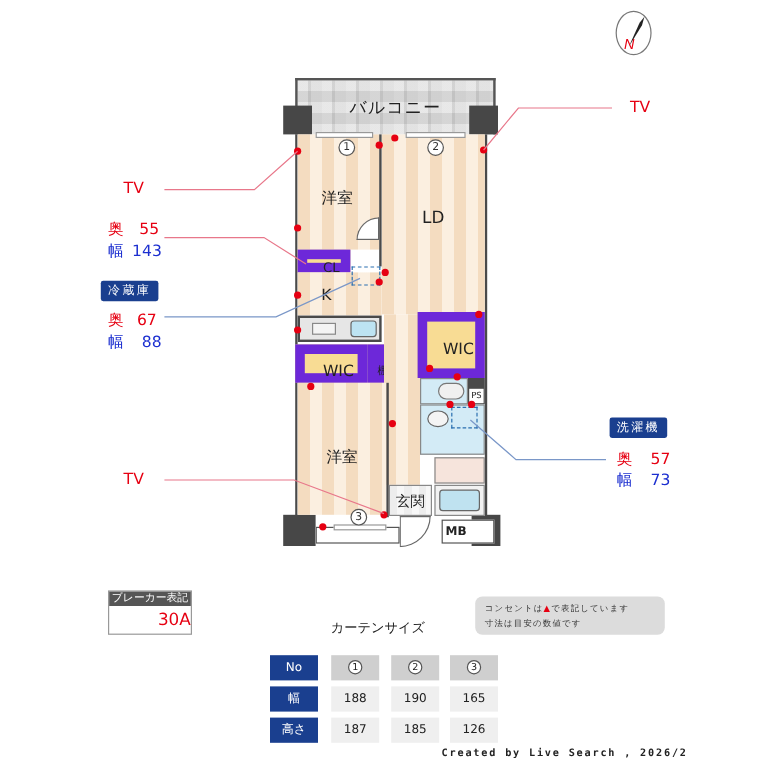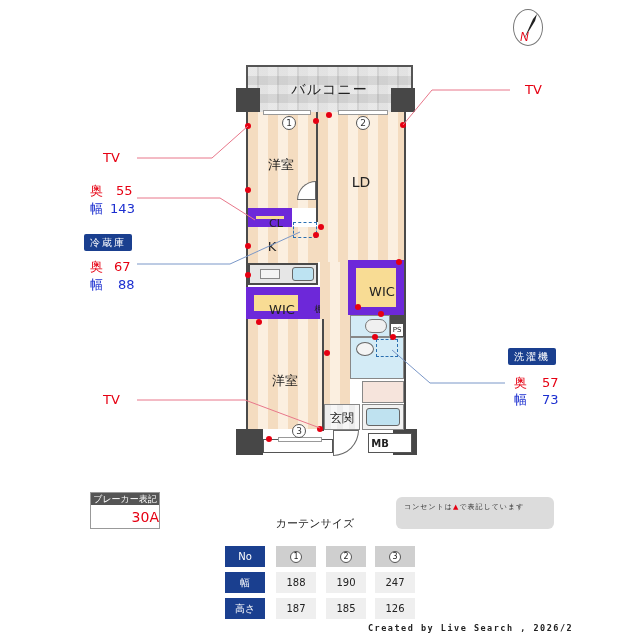--- a/index.html
+++ b/index.html
@@ -235,34 +235,35 @@
 
 <div class="abs breaker">
   <div class="breaker-head">ブレーカー表記</div>
   <div class="breaker-val">30A</div>
 </div>
 
 <div class="abs note">
   <div>
     <span>コンセントは</span><span class="tri">▲</span><span>で表記しています</span>
   </div>
+  <div>寸法は目安の数値です</div>
 </div>
 
 <div class="abs curtain-title">カーテンサイズ</div>
 <div class="abs" style="left:0;top:0;width:640px;height:586px;pointer-events:none;">
   <div class="ct-cell ct-head" style="left:225px;top:546px;">No</div>
   <div class="ct-cell ct-head" style="left:225px;top:572px;">幅</div>
   <div class="ct-cell ct-head" style="left:225px;top:598px;">高さ</div>
 
   <div class="ct-cell ct-colhead" style="left:276px;top:546px;"><span class="ct-circ">1</span></div>
   <div class="ct-cell ct-colhead" style="left:326px;top:546px;"><span class="ct-circ">2</span></div>
   <div class="ct-cell ct-colhead" style="left:375px;top:546px;"><span class="ct-circ">3</span></div>
 
   <div class="ct-cell ct-val" style="left:276px;top:572px;">188</div>
   <div class="ct-cell ct-val" style="left:326px;top:572px;">190</div>
-  <div class="ct-cell ct-val" style="left:375px;top:572px;">247</div>
+  <div class="ct-cell ct-val" style="left:375px;top:572px;">165</div>
 
   <div class="ct-cell ct-val" style="left:276px;top:598px;">187</div>
   <div class="ct-cell ct-val" style="left:326px;top:598px;">185</div>
   <div class="ct-cell ct-val" style="left:375px;top:598px;">126</div>
 </div>
 
 <div class="abs credit">Created by Live Search , 2026/2</div>
 
 </body></html>

